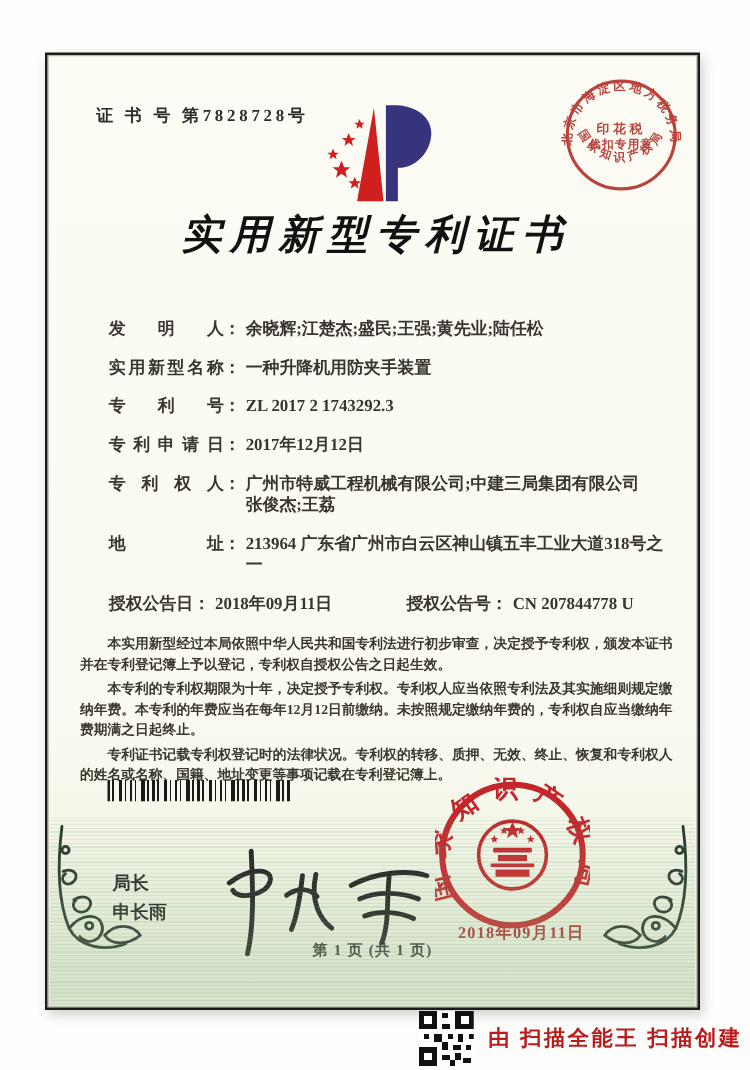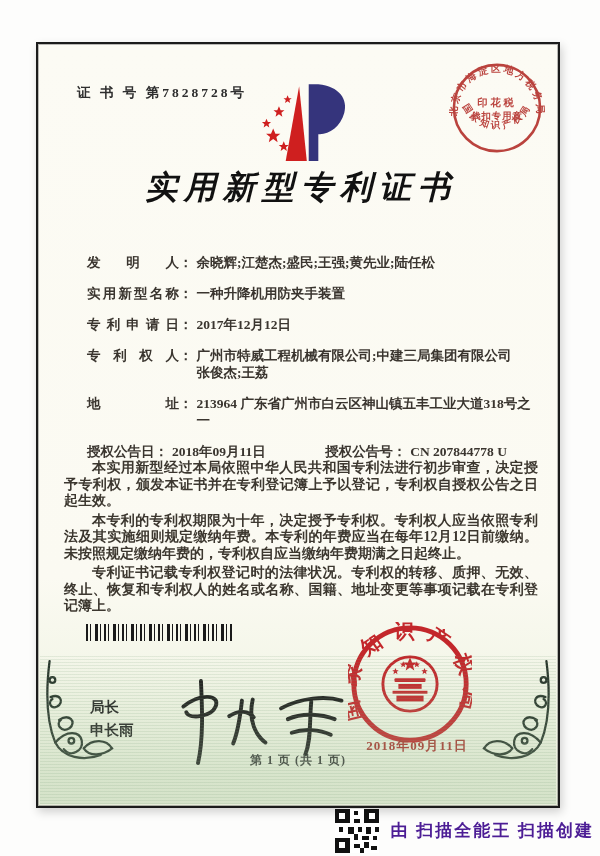--- a/index.html
+++ b/index.html
@@ -41,21 +41,21 @@
   .f-label {
     display:inline-block; width:92px; text-align:justify; text-align-last:justify;
     vertical-align:top;
   }
   .f-colon { display:inline-block; vertical-align:top; margin-right:4px; }
   .f-value { display:inline-block; white-space:pre-line; vertical-align:top; max-width:360px; }
   .grant-row { margin-bottom:0; }
   .grant-pair2 { margin-left:56px; }
   .g-label { display:inline-block; vertical-align:top; }
   
-  .paras { margin-top:0; font-size:14px; line-height:16.5px; color:#3c372f;
+  .paras { margin-top:16px; font-size:11px; line-height:16.5px; color:#3c372f;
     font-weight:600; text-align:justify; }
   .paras p { text-indent:2em; margin-bottom:3px; }
   
   .barcode {
     position:absolute; left:48px; top:580px; width:147px; height:17px;
     background-image:repeating-linear-gradient(90deg,
       #1a1a1a 0 2px, transparent 2px 4px,
       #1a1a1a 4px 5px, transparent 5px 9px,
       #1a1a1a 9px 12px, transparent 12px 14px,
       #1a1a1a 14px 15px, transparent 15px 18px);
@@ -69,21 +69,21 @@
   .page-footer { position:absolute; left:0; right:0; top:708px; text-align:center;
     font-size:12px; color:#333; font-weight:600; letter-spacing:1px; }
   .corner { position:absolute; top:608px; width:90px; height:112px; }
   .corner-left { left:4px; }
   .corner-right { right:4px; transform:scaleX(-1); }
   
   .scan-credit { position:absolute; left:0; right:6px; top:804px; height:52px;
     display:flex; align-items:center; justify-content:flex-end; gap:12px; }
   .qr { width:44px; height:47px; }
   .scan-text { font-family:"Liberation Sans",sans-serif; font-size:17px; font-weight:700;
-    color:#4c1d95; letter-spacing:2px; }
+    color:#b91c1c; letter-spacing:2px; }
 </style>
 </head>
 <body>
 
 <div class="cert">
 
   <div class="cert-no">证 书 号 第7828728号</div>
 
   <svg class="logo" viewBox="0 0 100 95">
     <defs>
@@ -113,20 +113,23 @@
   </svg>
 
   <div class="title">实用新型专利证书</div>
 
   <div class="fields">
     <div class="field-row">
       <span class="f-label">发明人</span><span class="f-colon">：</span><span class="f-value">余晓辉;江楚杰;盛民;王强;黄先业;陆任松</span>
     </div>
     <div class="field-row">
       <span class="f-label">实用新型名称</span><span class="f-colon">：</span><span class="f-value">一种升降机用防夹手装置</span>
+    </div>
+    <div class="field-row">
+      <span class="f-label">专利号</span><span class="f-colon">：</span><span class="f-value">ZL 2017 2 1743292.3</span>
     </div>
     <div class="field-row">
       <span class="f-label">专利申请日</span><span class="f-colon">：</span><span class="f-value">2017年12月12日</span>
     </div>
     <div class="field-row">
       <span class="f-label">专利权人</span><span class="f-colon">：</span><span class="f-value">广州市特威工程机械有限公司;中建三局集团有限公司
 张俊杰;王荔</span>
     </div>
     <div class="field-row">
       <span class="f-label">地址</span><span class="f-colon">：</span><span class="f-value">213964 广东省广州市白云区神山镇五丰工业大道318号之

